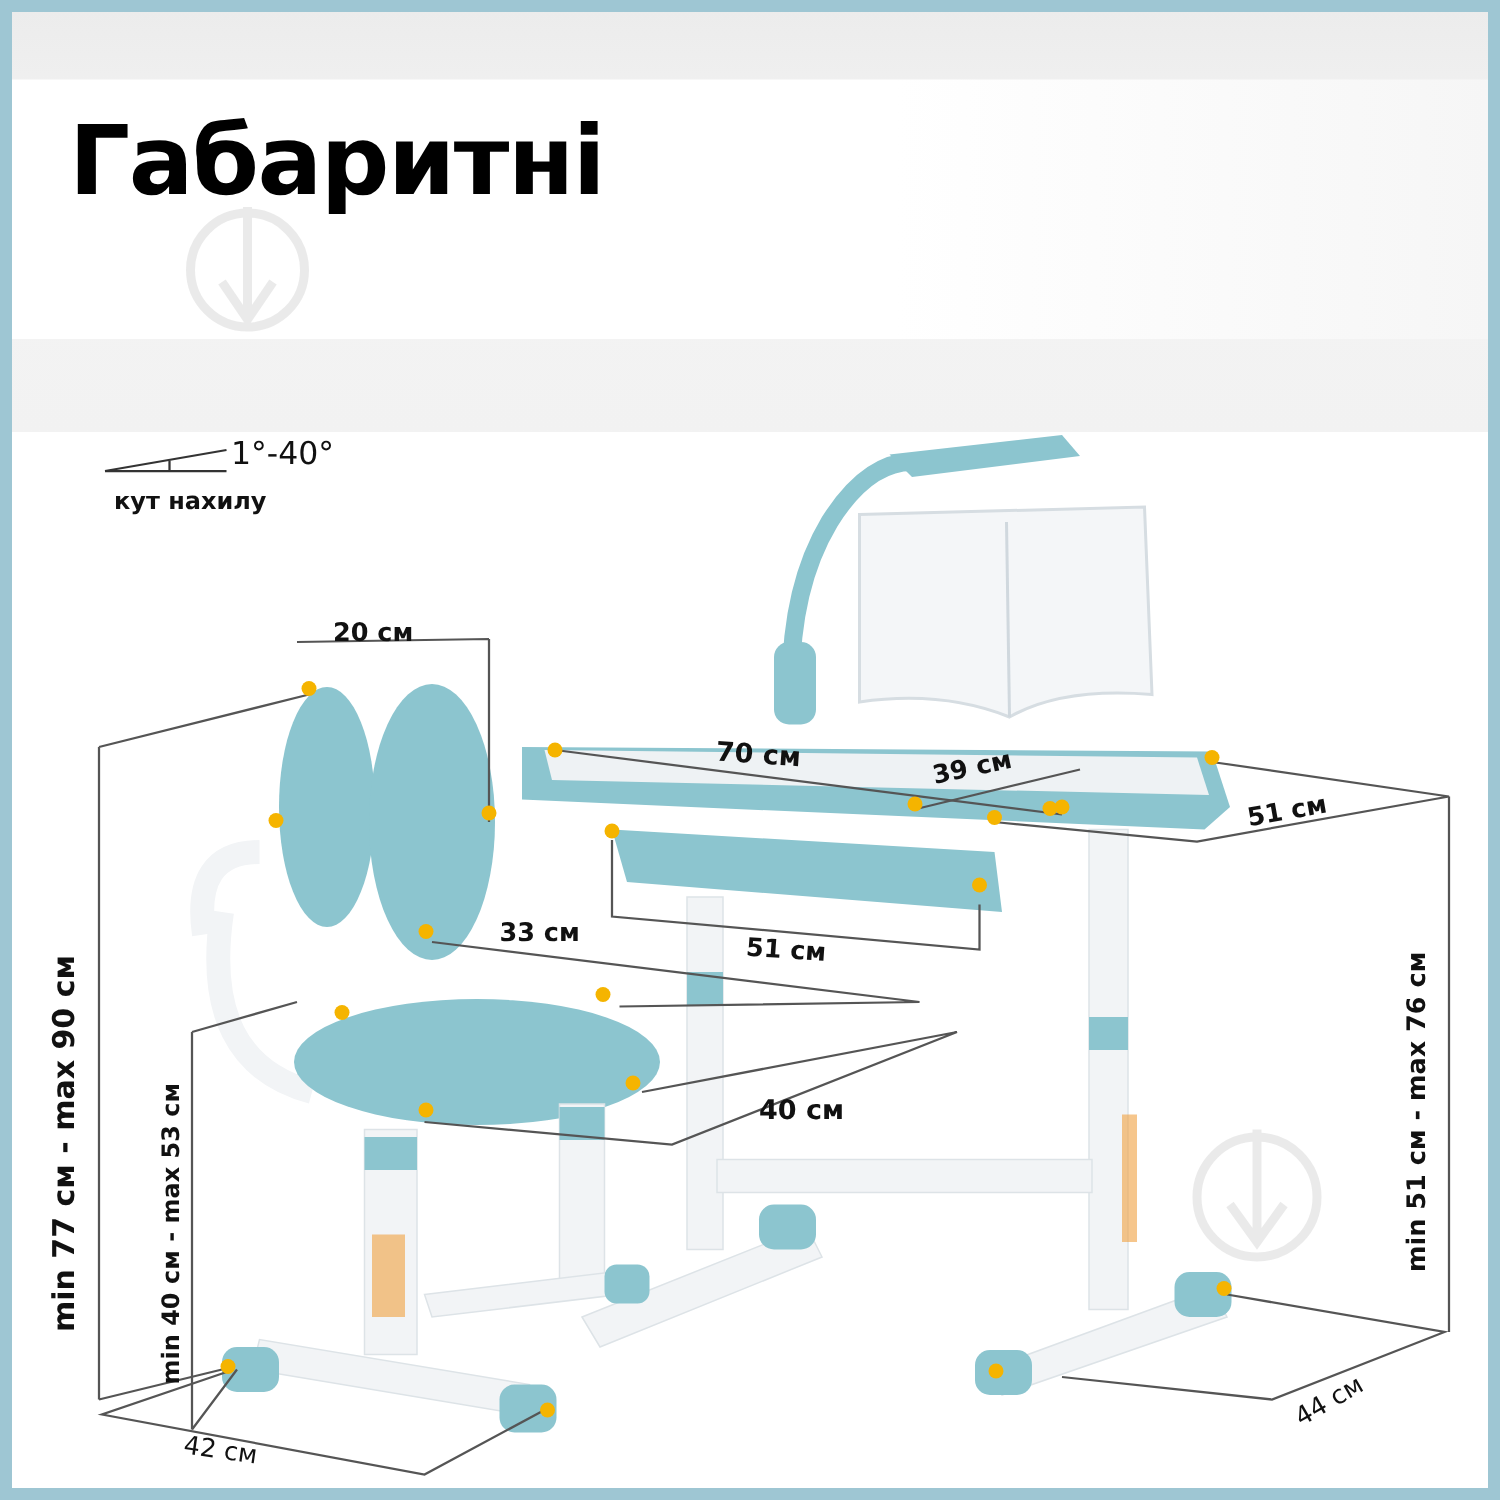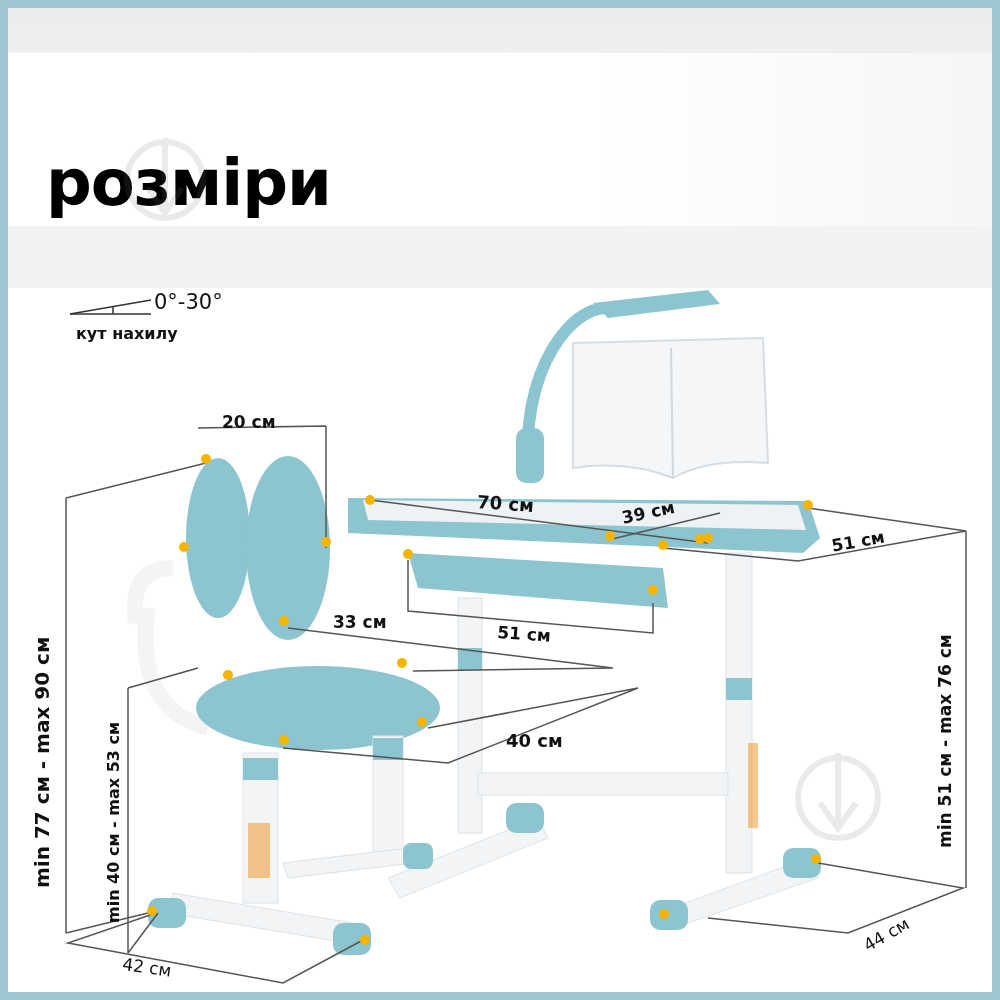--- a/index.html
+++ b/index.html
@@ -12,21 +12,21 @@
   .label{position:absolute;font-family:"DejaVu Sans",sans-serif;font-weight:bold;color:#111;white-space:nowrap;}
   .rot{transform-origin:left top;}
   svg{position:absolute;left:0;top:0;}
 </style>
 </head>
 <body>
 
 <div id="frame">
   <div class="bgband"></div>
   <div class="titlebox"></div>
-  <div class="title t2">розміри</div>
+  <div class="title t1">Габаритні</div>
 
   <svg width="984" height="984">
     <g opacity="0.15" stroke="#777" fill="none" stroke-width="6">
       <circle cx="157" cy="172" r="38"></circle>
         <path d="M157 130 V200 M140 180 L157 205 L174 180"></path>
       <circle cx="830" cy="790" r="40"></circle>
         <path d="M830 745 V815 M812 795 L830 820 L848 795"></path>
     </g>
   </svg>
 
@@ -128,21 +128,21 @@
         <circle cx="692" cy="531" r="5"></circle>
       <circle cx="400" cy="546" r="5"></circle>
         <circle cx="645" cy="582" r="5"></circle>
       <circle cx="144" cy="903" r="5"></circle>
         <circle cx="357" cy="932" r="5"></circle>
       <circle cx="808" cy="851" r="5"></circle>
         <circle cx="656" cy="906" r="5"></circle>
     </g>
   </svg>
 
-  <div class="label" style="left:146px;top:282px;font-size:21px;font-weight:normal;">0°-30°</div>
+  <div class="label" style="left:146px;top:282px;font-size:21px;font-weight:normal;">1°-40°</div>
   <div class="label" style="left:68px;top:316px;font-size:16px;">кут нахилу</div>
 
   <div class="label" style="left:214px;top:404px;font-size:17px;">20 см</div>
   <div class="label" style="left:325px;top:604px;font-size:17px;">33 см</div>
   <div class="label" style="left:498px;top:722px;font-size:18px;">40 см</div>
   <div class="label" style="left:116px;top:946px;font-size:17px;font-weight:normal;transform:rotate(8deg);transform-origin:left top;">42 см</div>
 
   <div class="label rot" style="left:22px;top:880px;font-size:20px;transform:rotate(-90deg);">min 77 см - max 90 см</div>
   <div class="label rot" style="left:96px;top:915px;font-size:16px;transform:rotate(-90deg);">min 40 см - max 53 см</div>
 

